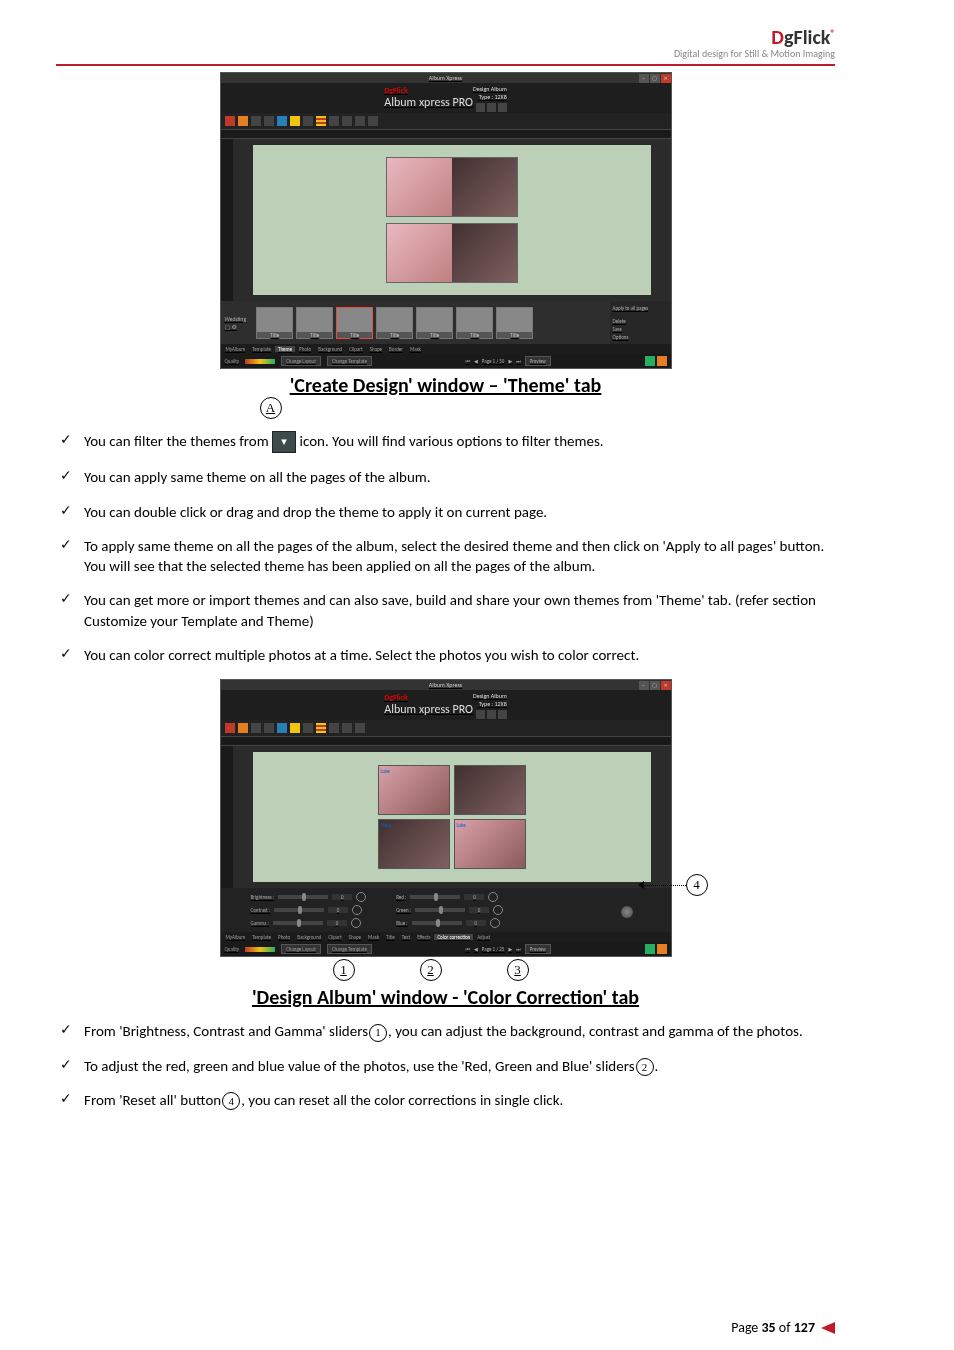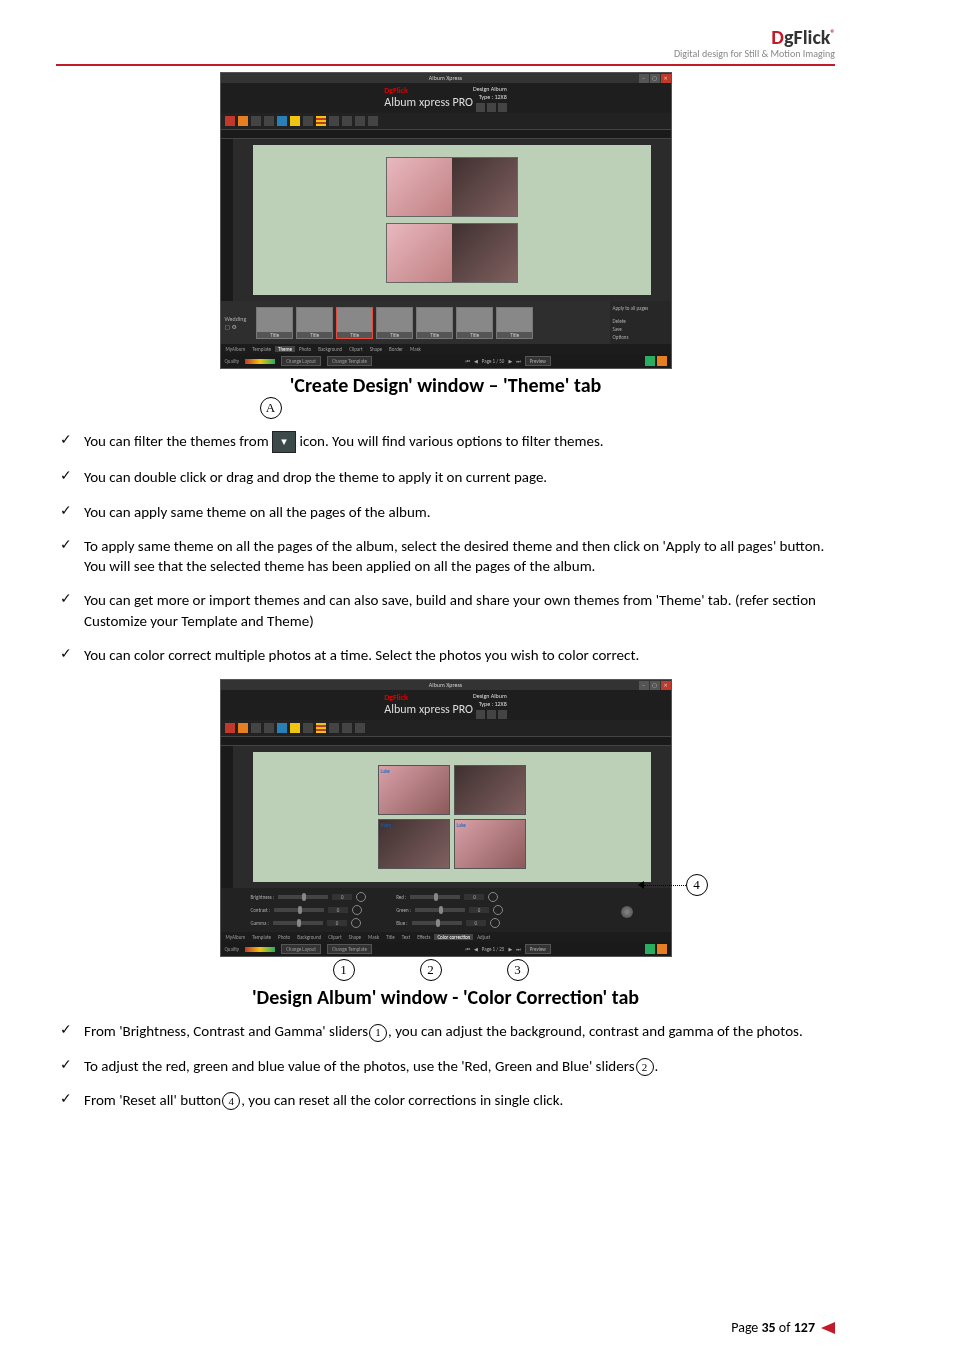--- a/index.html
+++ b/index.html
@@ -26,21 +26,21 @@
     padding-bottom: 4px;
   }
   .logo {
     font-weight: bold;
     font-size: 20px;
     color: #c11a2b;
   }
   .logo .d { color:#c11a2b; }
   .logo .g { color:#333; }
   .logo-sub { font-size:10px; color:#888; display:block; text-align:center; margin-top:-2px;}
-  .figure-block { display:flex; justify-content:center; }
+  .figure-block { display:flex; justify-content:center;text-decoration:underline; }
   .screenshot {
     width: 450px;
     background:#2b2b2b;
     border:1px solid #555;
     position:relative;
     font-size:7px;
     color:#ccc;
   }
   .ss-titlebar { background:#333; height:10px; display:flex; justify-content:center; align-items:center; font-size:6px; position:relative;}
   .ss-titlebar .winbtns { position:absolute; right:0; display:flex;}
@@ -273,22 +273,22 @@
   </div>
 
   <ul class="check">
     <li>
       <span>You can filter the themes from</span>
       <span class="filter-icon-inline">
           <span>▾</span>
         </span>
       <span>icon. You will find various options to filter themes.</span>
     </li>
+    <li>You can apply same theme on all the pages of the album.</li>
     <li>You can double click or drag and drop the theme to apply it on current page.</li>
-    <li>You can apply same theme on all the pages of the album.</li>
     <li>To apply same theme on all the pages of the album, select the desired theme and then click on 'Apply to all pages' button. You will see that the selected theme has been applied on all the pages of the album.</li>
     <li>You can get more or import themes and can also save, build and share your own themes from 'Theme' tab. (refer section Customize your Template and Theme)</li>
     <li>You can color correct multiple photos at a time. Select the photos you wish to color correct.</li>
   </ul>
 
   <div class="figure-block">
     <div class="fig2-wrap">
       <div class="screenshot">
         <div class="ss-titlebar">
           <span>Album Xpress</span>

